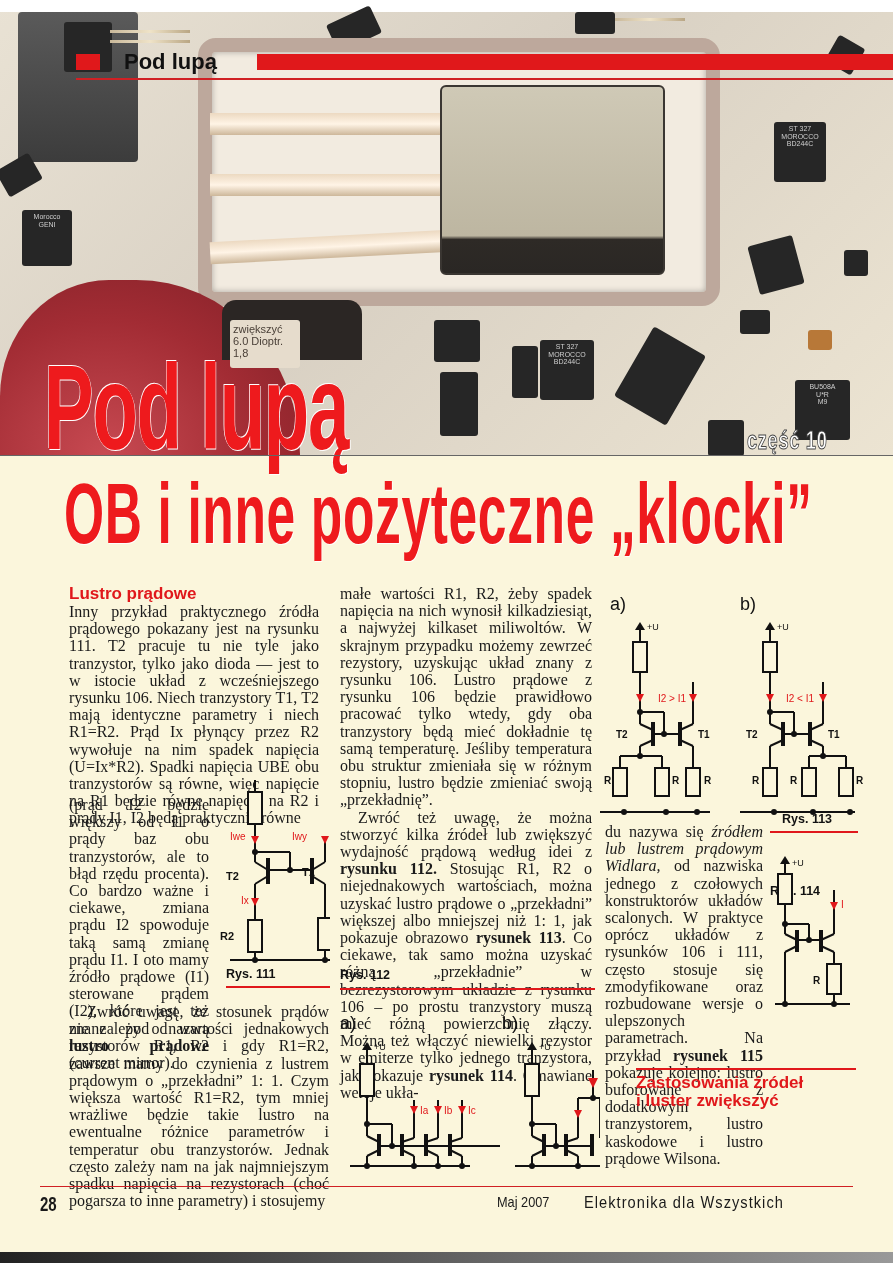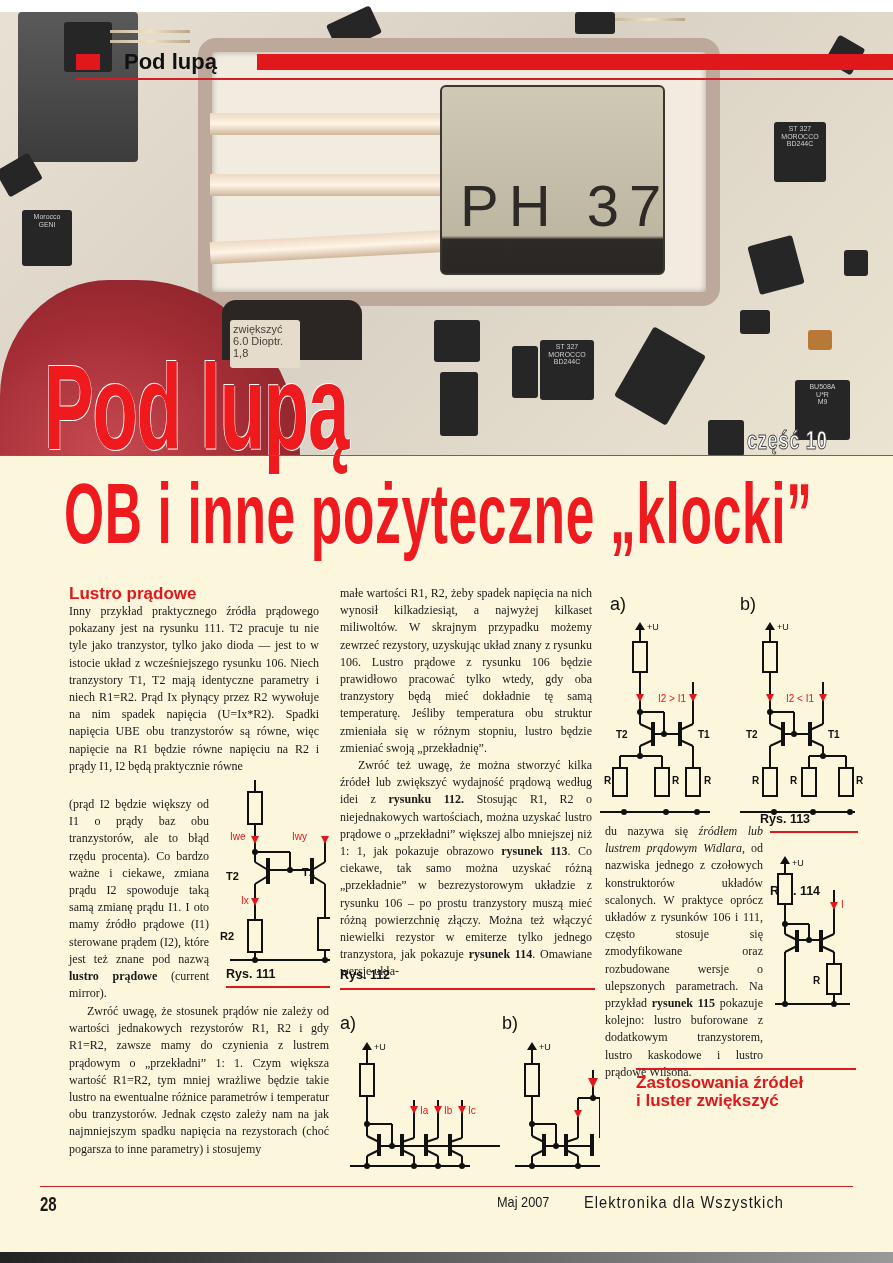--- a/index.html
+++ b/index.html
@@ -26,21 +26,21 @@
   .section-label { left: 124px; top: 49px; font-family: "Liberation Sans", sans-serif; font-weight: bold; font-size: 22px; color: #111; }
   .section-bar-line { left: 257px; top: 54px; width: 636px; height: 16px; background: #e0181b; }
   .section-rule { left: 76px; top: 78px; width: 817px; height: 2px; background: #d02024; }
 
   .big-title { left: 44px; top: 352px; font-family: "Liberation Sans", sans-serif; font-weight: bold; font-size: 120px; color: #ee1a1d; transform: scaleX(0.62); transform-origin: left top; letter-spacing: -2px; line-height: 110px; text-shadow: 1px 1px 0 #fff, -1px -1px 0 #fff; white-space: nowrap; }
   .part-label { left: 747px; top: 425px; font-family: "Liberation Sans", sans-serif; font-weight: bold; font-size: 26px; color: #fff; transform: scaleX(0.7); transform-origin: left top; -webkit-text-stroke: 1px #444; letter-spacing: 1px; white-space:nowrap; }
   .hero-rule { left: 0; top: 455px; width: 893px; height: 1px; background: #666; }
   .subtitle { left: 64px; top: 468px; font-family: "Liberation Sans", sans-serif; font-weight: bold; font-size: 86px; color: #ee1a1d; transform: scaleX(0.6); transform-origin: left top; white-space: nowrap; line-height: 90px; letter-spacing: 1px; text-shadow: 1px 1px 0 #fff; }
 
   
-  .col { font-size: 12px; line-height: 17.2px; text-align: justify; hyphens: manual; }
+  .col { font-size: 16px; line-height: 17.2px; text-align: justify; hyphens: manual; }
   .col p { margin: 0; }
   .col p.ind { text-indent: 18px; }
   .col b { font-weight: bold; }
   .h-red { font-family: "Liberation Sans", sans-serif; font-weight: bold; color: #e0181b; font-size: 17px; line-height: 18px; }
   .rys { font-family: "Liberation Sans", sans-serif; font-weight: bold; font-size: 12.5px; color: #111; }
   .red-rule { height: 2px; background: #e0181b; }
   .fig-letter { font-family: "Liberation Sans", sans-serif; font-size: 18px; color: #111; }
 
   .footer-rule { left: 40px; top: 1186px; width: 813px; height: 1px; background: #d02024; }
   .page-num { left: 40px; top: 1193px; font-family: "Liberation Sans", sans-serif; font-weight: bold; font-size: 20px; transform: scaleX(0.75); transform-origin: left top; }
@@ -84,21 +84,20 @@
     </div>
   <div class="abs comp" style="left:708px;top:420px;width:36px;height:36px;"></div>
   <div class="abs comp" style="left:440px;top:372px;width:38px;height:64px;"></div>
   <div class="abs comp" style="left:808px;top:330px;width:24px;height:20px;background:#b87838;"></div>
 
   <div class="abs magnifier"></div>
   <div class="abs lead" style="top:113px;width:240px;"></div>
   <div class="abs lead" style="top:174px;width:240px;"></div>
   <div class="abs lead" style="top:236px;width:240px;transform:rotate(-3deg);"></div>
   <div class="abs to92"></div>
-  <div class="abs to92-text" style="top:172px;letter-spacing:10px;">PH 37</div>
 
   <div class="abs hand"></div>
   <div class="abs lens-label"></div>
   <div class="abs lens-plate">
     <div>zwiększyć</div>
     <div>6.0 Dioptr.</div>
     <div>1,8</div>
   </div>
 </div>
 
@@ -360,21 +359,21 @@
         <circle cx="250" cy="44" r="3"></circle>
       </g>
     <text x="4" y="16" font-size="10" font-weight="bold" fill="#111">R</text>
     <text x="72" y="16" font-size="10" font-weight="bold" fill="#111">R</text>
     <text x="104" y="16" font-size="10" font-weight="bold" fill="#111">R</text>
     <text x="152" y="16" font-size="10" font-weight="bold" fill="#111">R</text>
     <text x="190" y="16" font-size="10" font-weight="bold" fill="#111">R</text>
     <text x="256" y="16" font-size="10" font-weight="bold" fill="#111">R</text>
   </svg>
 </div>
-<div class="abs rys" style="left:748px;top:812px;padding-left:12px;">Rys. 113</div>
+<div class="abs rys" style="left:770px;top:812px;padding-left:12px;">Rys. 113</div>
 <div class="abs red-rule" style="left:770px;top:831px;width:88px;"></div>
 <div class="abs rys" style="left:770px;top:838px;margin-top:46px;">Rys. 114</div>
 
 <div class="abs" style="left:775px;top:856px;width:95px;height:160px;">
   <svg width="95" height="160" viewBox="0 0 95 160">
     <g stroke="#111" stroke-width="2" fill="none">
       <line x1="10" y1="6" x2="10" y2="18"></line>
       <rect x="3" y="18" width="14" height="30" fill="#fbf6dc"></rect>
       <line x1="10" y1="48" x2="10" y2="68"></line>
       <line x1="10" y1="68" x2="34" y2="68"></line>

